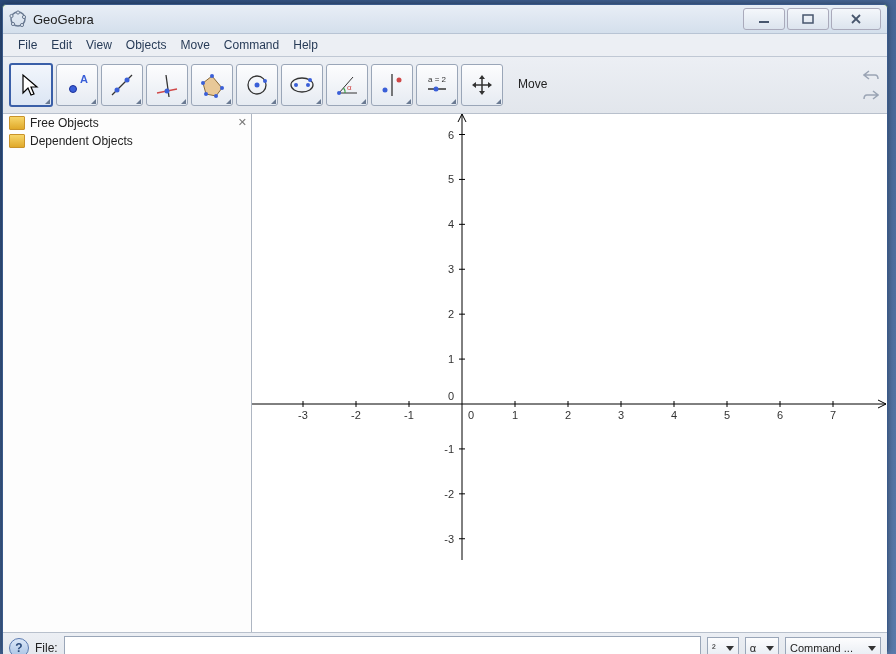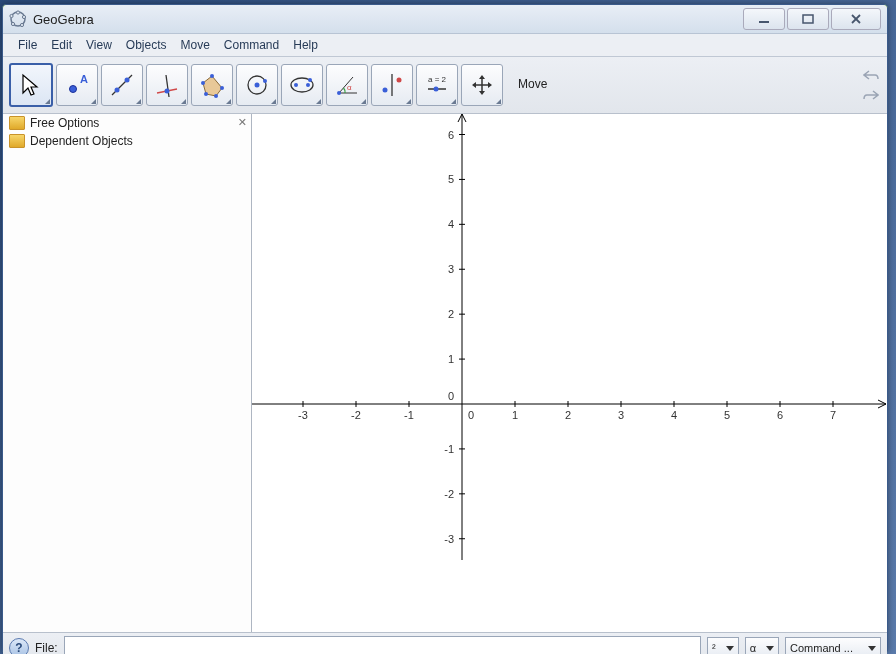--- a/index.html
+++ b/index.html
@@ -185,21 +185,21 @@
           </svg>
         </div>
     </div>
   </div>
 
   <div class="body">
     <div class="sidebar">
       <span class="close">✕</span>
       <div class="sideitem">
           <span class="foldericon"></span>
-          <span>Free Options</span>
+          <span>Free Objects</span>
         </div>
       <div class="sideitem">
           <span class="foldericon"></span>
           <span>Dependent Objects</span>
         </div>
     </div>
     <div class="canvas">
       <svg id="graph-svg" width="634" height="446">
           <line x1="0" y1="290" x2="634" y2="290" stroke="#000" stroke-width="1"></line>
           <line x1="210" y1="0" x2="210" y2="446" stroke="#000" stroke-width="1"></line>

